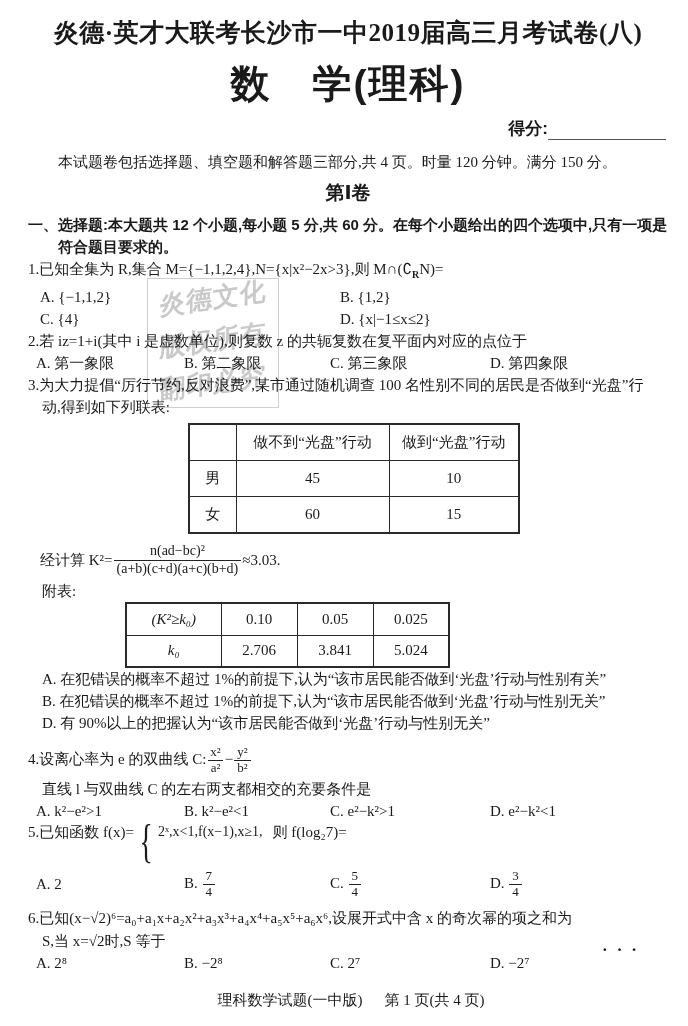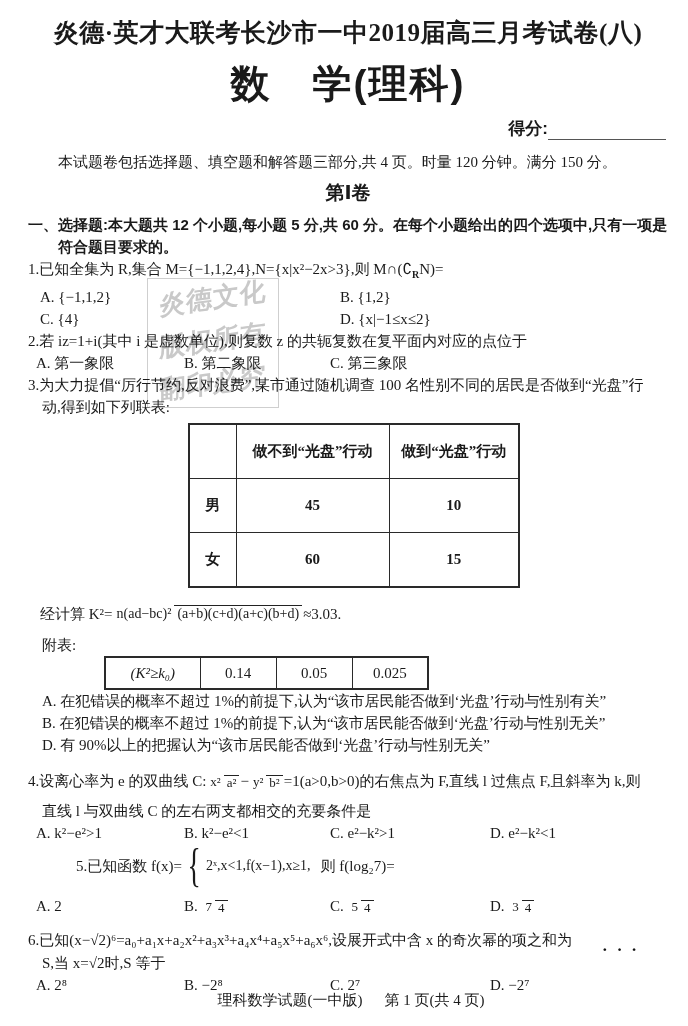--- a/index.html
+++ b/index.html
@@ -23,40 +23,40 @@
   .instr{ font-weight:bold; font-family:"Liberation Sans","DejaVu Sans",sans-serif;
           margin-top:8px; line-height:22px; white-space:nowrap; font-size:15px; }
   .instr .l2{ padding-left:2em; }
 
   .qline{ line-height:22px; white-space:nowrap; }
   .cont{ padding-left:14px; }
   .opts2{ display:grid; grid-template-columns:300px auto; padding-left:12px; line-height:22px; }
   .opts4{ display:grid; grid-template-columns:148px 146px 160px auto; padding-left:8px; line-height:22px; align-items:center; }
   .optline{ padding-left:14px; line-height:22px; white-space:nowrap; }
 
-  .frac{ display:inline-flex; flex-direction:row; align-items:center; vertical-align:middle;
+  .frac{ display:inline-flex; flex-direction:column; align-items:center; vertical-align:middle;
          font-size:13px; line-height:1.15; margin:0 1px; }
   .frac .fn{ padding:0 3px; }
   .frac .fd{ border-top:1px solid #222; padding:0 3px; }
 
   .formula{ display:flex; align-items:center; margin-top:4px; padding-left:12px; height:44px; }
   .formula .frac{ font-size:14px; }
   .appendix{ line-height:18px; height:18px; }
 
   table{ border-collapse:collapse; text-align:center; }
   .t1{ margin:5px 0 0 160px; border:2px solid #2a2a2a; }
-  .t1 th,.t1 td{ border:1px solid #2a2a2a; font-weight:bold; height:27px; font-size:15px; padding:17px 10px; }
+  .t1 th,.t1 td{ border:1px solid #2a2a2a; font-weight:normal; height:27px; font-size:15px; padding:8px 10px; }
   .t1 .c0{ width:47px; } .t1 .c1{ width:153px; } .t1 .c2{ width:130px; }
-  .t2{ margin:2px 0 0 76px; border:2px solid #2a2a2a; }
+  .t2{ margin:2px 0 0 97px; border:2px solid #2a2a2a; }
   .t2 td{ border:1px solid #2a2a2a; height:32px; font-size:15px; }
   .t2 .c0{ width:95px; font-style:italic; } .t2 .c1,.t2 .c2,.t2 .c3{ width:76px; }
 
   .refline{ margin-top:8px; }
 
-  .casesrow{ display:flex; align-items:center; height:44px; margin-top:0; line-height:20px;margin-left:48px; }
+  .casesrow{ display:flex; align-items:flex-start; height:44px; margin-top:0; line-height:20px; }
   .brace{ font-size:46px; font-weight:300; line-height:40px; margin:0 1px; transform:scaleX(0.6); }
   .cases{ display:flex; flex-direction:row; font-size:14px; line-height:20px; }
   .post-cases{ margin-left:10px; }
 
   .opts4.tall{ height:36px; }
   .q6l1{ margin-top:4px; line-height:24px; }
 
   .subR{ font-size:10px; font-weight:bold; vertical-align:sub; }
 
   .watermark{ position:absolute; left:147px; top:278px; width:132px; height:130px;
@@ -111,20 +111,21 @@
       <span>B. {1,2}</span>
       <span>C. {4}</span>
       <span>D. {x|−1≤x≤2}</span>
     </div>
 
     <div class="qline">2.若 iz=1+i(其中 i 是虚数单位),则复数 z 的共轭复数在复平面内对应的点位于</div>
     <div class="opts4">
       <span>A. 第一象限</span>
       <span>B. 第二象限</span>
       <span>C. 第三象限</span>
+      <span>D. 第四象限</span>
     </div>
 
     <div class="qline">3.为大力提倡“厉行节约,反对浪费”,某市通过随机调查 100 名性别不同的居民是否做到“光盘”行</div>
     <div class="qline cont">动,得到如下列联表:</div>
 
     <table class="t1">
       <tbody>
           <tr>
         <th class="c0"></th>
         <th class="c1">做不到“光盘”行动</th>
@@ -151,39 +152,45 @@
       </span>
       <span>≈3.03.</span>
     </div>
 
     <div class="appendix qline cont">附表:</div>
 
     <table class="t2">
       <tbody>
           <tr>
         <td class="c0">(K²≥k₀)</td>
-        <td class="c1">0.14</td>
+        <td class="c1">0.10</td>
         <td class="c2">0.05</td>
         <td class="c3">0.025</td>
+      </tr>
+      <tr>
+        <td class="c0">k₀</td>
+        <td class="c1">2.706</td>
+        <td class="c2">3.841</td>
+        <td class="c3">5.024</td>
       </tr>
     </tbody>
       </table>
 
     <div class="optline">A. 在犯错误的概率不超过 1%的前提下,认为“该市居民能否做到‘光盘’行动与性别有关”</div>
     <div class="optline">B. 在犯错误的概率不超过 1%的前提下,认为“该市居民能否做到‘光盘’行动与性别无关”</div>
     <div class="optline">D. 有 90%以上的把握认为“该市居民能否做到‘光盘’行动与性别无关”</div>
 
     <div class="qline" style="margin-top:6px; line-height:38px;">
       <span>4.设离心率为 e 的双曲线 C:</span><span class="frac">
           <span class="fn">x²</span>
           <span class="fd">a²</span>
         </span><span>−</span><span class="frac">
           <span class="fn">y²</span>
           <span class="fd">b²</span>
-        </span><span>=1(a&gt;0,b&gt;0)的右焦点为 F,直线 l 过焦点 F,且斜率为 k,则</span>
+        </span>
     </div>
     <div class="qline cont">直线 l 与双曲线 C 的左右两支都相交的充要条件是</div>
     <div class="opts4">
       <span>A. k²−e²&gt;1</span>
       <span>B. k²−e²&lt;1</span>
       <span>C. e²−k²&gt;1</span>
       <span>D. e²−k²&lt;1</span>
     </div>
 
     <div class="casesrow">

